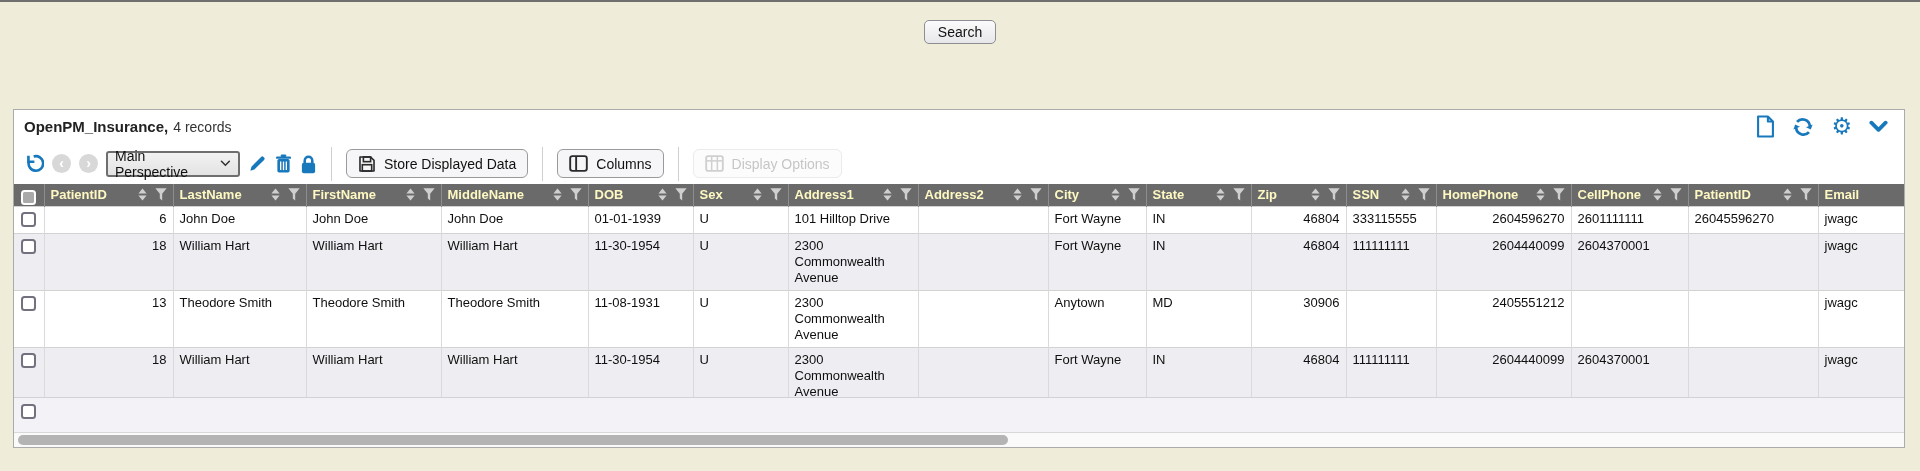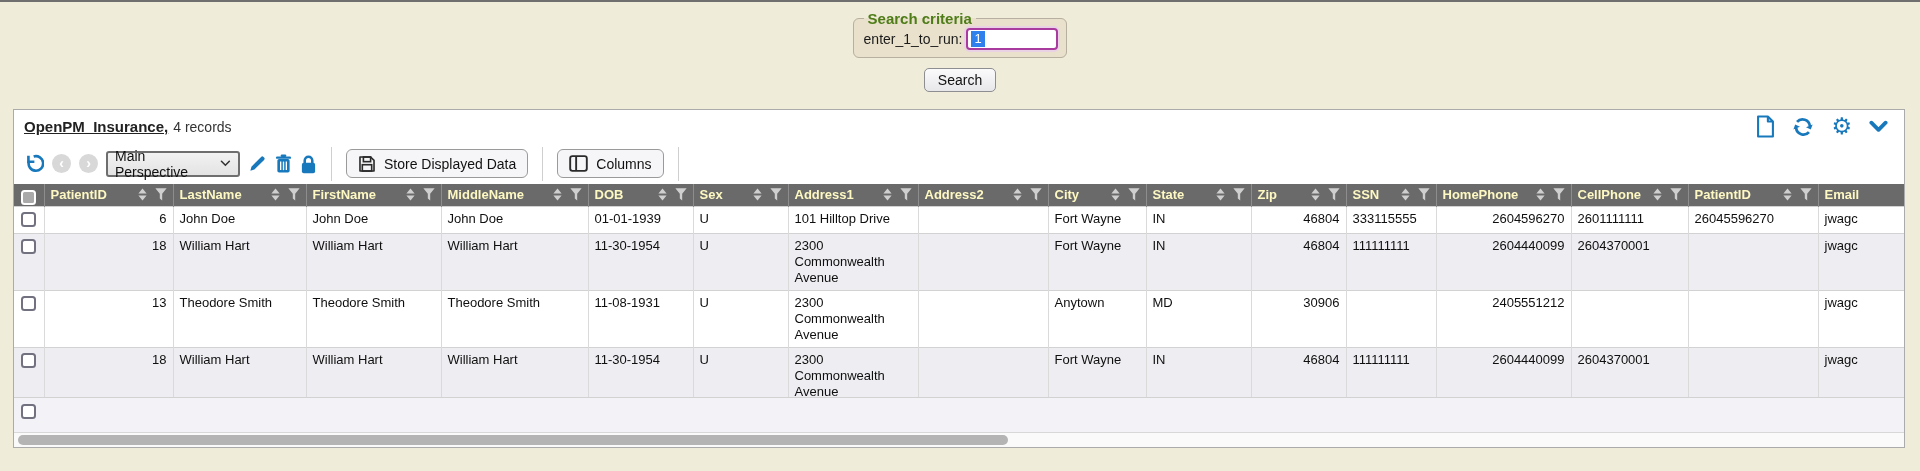--- a/index.html
+++ b/index.html
@@ -16,21 +16,21 @@
   .field-row { display:flex; align-items:center; gap:4px; font-size:14px; color:#1a1a1a; padding-left:2px; }
   .run-input { width:92px; height:22px; background:#fff; border:2px solid #a93a9e; border-radius:4px;
                box-shadow:0 0 0 2px #e9d2e4; display:flex; align-items:center; padding:0 3px; font-size:13px; }
   .run-input .sel { background:#2f80ec; color:#fff; padding:0 3px; line-height:16px; }
   .search-btn { margin-top:10px; font-size:14px; padding:3px 13px; background:linear-gradient(#fbfbfc,#e7e7ea);
                 border:1px solid #8d8d92; border-radius:5px; color:#111; cursor:default; }
   
   .panel { position:absolute; left:13px; top:107px; width:1892px; height:339px; background:#fff;
            border:1px solid #ababab; display:flex; flex-direction:column; overflow:hidden; }
   .titlebar { height:33px; flex:0 0 33px; display:flex; align-items:center; padding:0 10px; }
-  .title-bold { font-weight:bold; font-size:15px; color:#222;text-decoration:underline; }
+  .title-bold { font-weight:bold; font-size:15px; color:#222; }
   .title-records { font-size:14px; color:#333; margin-left:5px; }
   .titlebar-icons { margin-left:auto; display:flex; align-items:center; gap:17px; padding-right:6px; }
   .titlebar-icons span { display:flex; align-items:center; cursor:pointer; }
   .gear-glyph { font-size:23px; color:#1878bc; line-height:1; font-family:"DejaVu Sans", sans-serif; }
   
   .toolbar { height:41px; flex:0 0 41px; display:flex; align-items:center; padding:0 9px; gap:8px; }
   .icon-btn { display:flex; align-items:center; cursor:pointer; }
   .circle-btn { width:19px; height:19px; border-radius:50%; background:#d8d8d8; color:#fff; display:flex;
                 align-items:center; justify-content:center; font-size:14px; font-weight:bold; line-height:1; padding-bottom:2px; }
   .perspective { display:flex; align-items:center; justify-content:flex-end; width:134px; height:26px;
@@ -59,29 +59,20 @@
   
   .footer-row { height:35px; flex:0 0 35px; background:#f3f3f7; border-top:1px solid #d2d2d2;
                 display:flex; align-items:flex-start; padding:6px 0 0 4px; }
   .hscroll { height:15px; flex:0 0 15px; background:#fafafa; border-top:1px solid #d8d8d8; position:relative; }
   .hscroll .thumb { position:absolute; top:2px; left:4px; width:990px; height:10px; background:#b4b4b4; border-radius:5px; cursor:pointer; }
 </style>
 </head>
 <body>
 
 <div class="search-wrap">
-  <fieldset class="criteria-fieldset">
-    <legend>Search criteria</legend>
-    <div class="field-row">
-      <span>enter_1_to_run:</span>
-      <div class="run-input">
-        <span class="sel">1</span>
-      </div>
-    </div>
-  </fieldset>
   <button class="search-btn">Search</button>
 </div>
 
 <div class="panel">
 
   <div class="titlebar">
     <span class="title-bold">OpenPM_Insurance,</span>
     <span class="title-records">4 records</span>
     <div class="titlebar-icons">
       <span>
@@ -158,20 +149,29 @@
     </button>
     <div class="tb-sep"></div>
     <button class="tb-btn">
       <svg width="19" height="17" viewBox="0 0 20 18">
           <rect x="1.2" y="1.2" width="17.6" height="15.6" rx="2.4" fill="none" stroke="#2b2b2b" stroke-width="2"></rect>
           <line x1="7.5" y1="1.2" x2="7.5" y2="16.8" stroke="#2b2b2b" stroke-width="2"></line>
         </svg>
       <span>Columns</span>
     </button>
     <div class="tb-sep"></div>
+    <button class="tb-btn disabled">
+      <svg width="19" height="17" viewBox="0 0 20 18">
+          <rect x="1.2" y="1.2" width="17.6" height="15.6" rx="2" fill="none" stroke="#d0d0d0" stroke-width="2"></rect>
+          <line x1="1.2" y1="6.2" x2="18.8" y2="6.2" stroke="#d0d0d0" stroke-width="1.6"></line>
+          <line x1="7" y1="1.2" x2="7" y2="16.8" stroke="#d0d0d0" stroke-width="1.6"></line>
+          <line x1="13" y1="1.2" x2="13" y2="16.8" stroke="#d0d0d0" stroke-width="1.6"></line>
+        </svg>
+      <span>Display Options</span>
+    </button>
   </div>
 
   <div class="table-wrap">
     <table class="grid">
       <colgroup id="grid-cols">
           <col style="width: 30px;">
           <col style="width: 129px;">
           <col style="width: 133px;">
           <col style="width: 135px;">
           <col style="width: 147px;">

